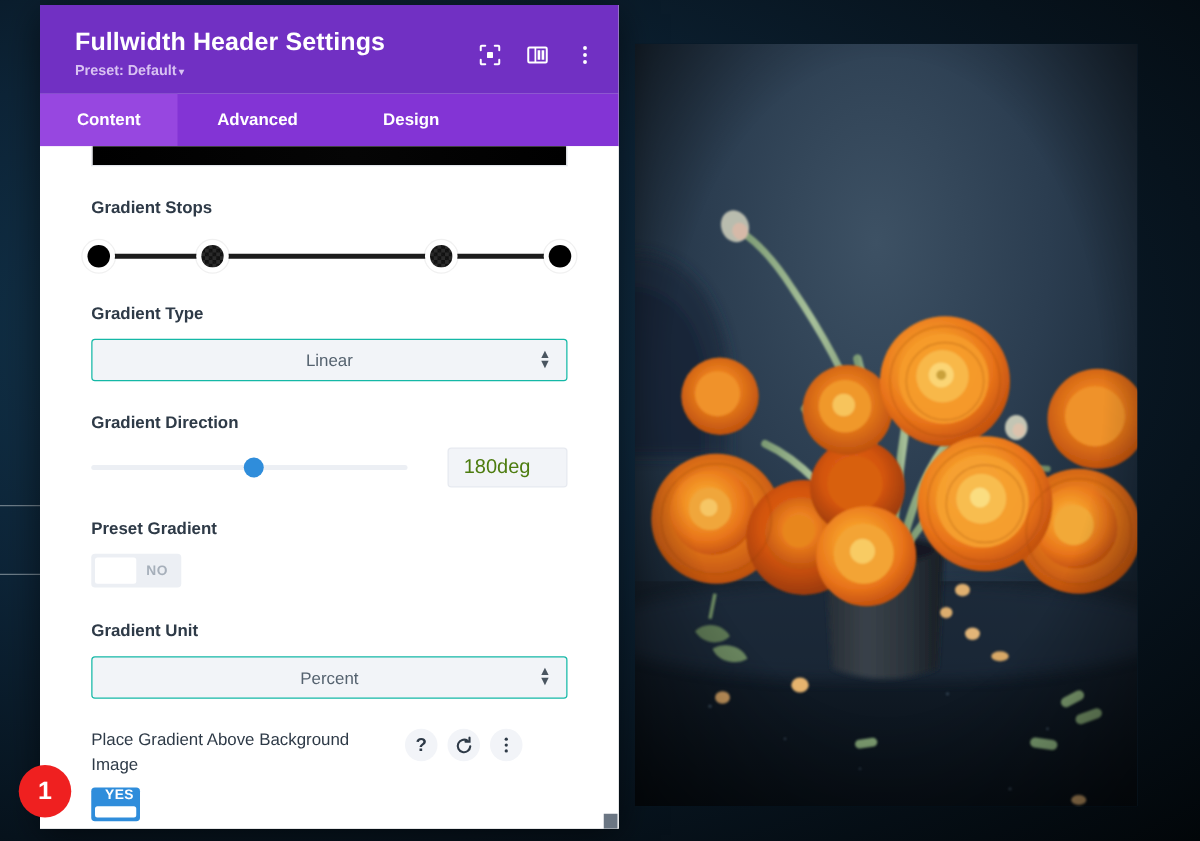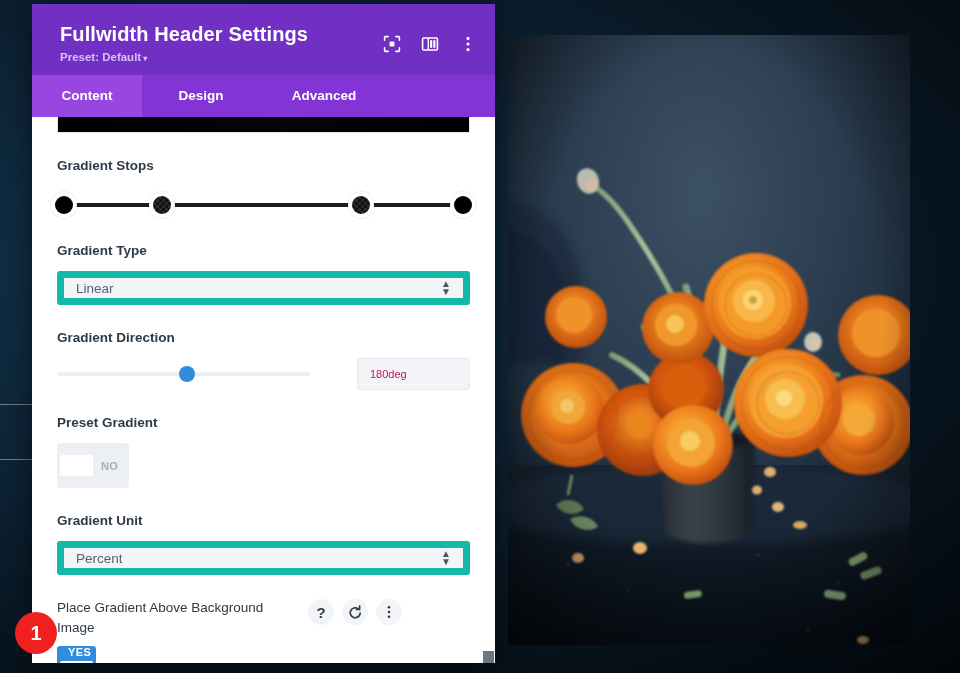--- a/index.html
+++ b/index.html
@@ -119,21 +119,21 @@
   .tab.t0 { width: 110px; }
   .tab.t1 { width: 118px; }
   .tab.t2 { width: 128px; }
   .tab.active { background: #9747e0; }
 
   .panel-body {
     position: relative;
     flex: 1 1 auto;
     background: #fff;
     overflow: hidden;
-    padding: 0 25px;
+    padding: 0 41px;
   }
 
   
   .grad-preview {
     height: 18px;
     margin-top: -2px;
     background: linear-gradient(90deg,#000 0%, #050505 55%, #000 100%);
     border: 1px solid #e3e6ec;
     border-top: none;
   }
@@ -186,25 +186,26 @@
       linear-gradient(45deg,#111 25%,transparent 25%,transparent 75%,#111 75%);
     background-size: 6px 6px;
     background-position: 0 0, 3px 3px;
   }
 
   
   .select {
     position: relative;
     height: 34px;
     background: #f2f4f8;
-    border: 7px solid #14b8a6;
+    border: 1px solid #14b8a6;
     border-radius: 3px;
     display: flex; align-items: center;
     padding: 0 12px;
     cursor: pointer;
+    justify-content: center;
   }
   .select .val {
     font-size: 13.5px;
     color: #55626f;
   }
   .select .arrows {
     position: absolute; right: 12px; top: 50%;
     transform: translateY(-50%);
     font-size: 10px; color: #4a5560;
     line-height: 8px;
@@ -230,36 +231,36 @@
     position: absolute;
     top: 4px;
     width: 16px; height: 16px;
     margin-left: -8px;
     border-radius: 50%;
     background: #2f8ddb;
     cursor: grab;
   }
   .range-value {
     margin-left: auto;
-    width: 113px; height: 32px;
+    width: 96px; height: 32px;
     background: #f2f4f8;
     border: 1px solid #e6e9ef;
     border-radius: 3px;
     display: flex; align-items: center;
     padding: 0 12px;
-    font-size: 11px;
-    color: #be185d;
+    font-size: 16px;
+    color: #4d7c0f;
     cursor: text;
   }
 
   
   .toggle {
     display: inline-flex;
     align-items: center;
-    height: 45px;
+    height: 27px;
     border-radius: 3px;
     cursor: pointer;
     user-select: none;
     overflow: hidden;
   }
   .toggle .knob {
     width: 33px; height: 21px;
     background: #fff;
     border-radius: 2px;
     margin: 3px;
@@ -560,22 +561,22 @@
             <circle cx="9" cy="3.4" r="1.55" fill="#fff"></circle>
             <circle cx="9" cy="9" r="1.55" fill="#fff"></circle>
             <circle cx="9" cy="14.6" r="1.55" fill="#fff"></circle>
           </svg>
         </span>
       </div>
     </div>
 
     <div class="tabs">
       <div class="tab t0 active">Content</div>
+      <div class="tab t2">Advanced</div>
       <div class="tab t1">Design</div>
-      <div class="tab t2">Advanced</div>
     </div>
 
     <div class="panel-body">
 
       <div class="grad-preview"></div>
 
       
       <div class="field-label">Gradient Stops</div>
       <div class="stops">
         <div class="stops-track"></div>

